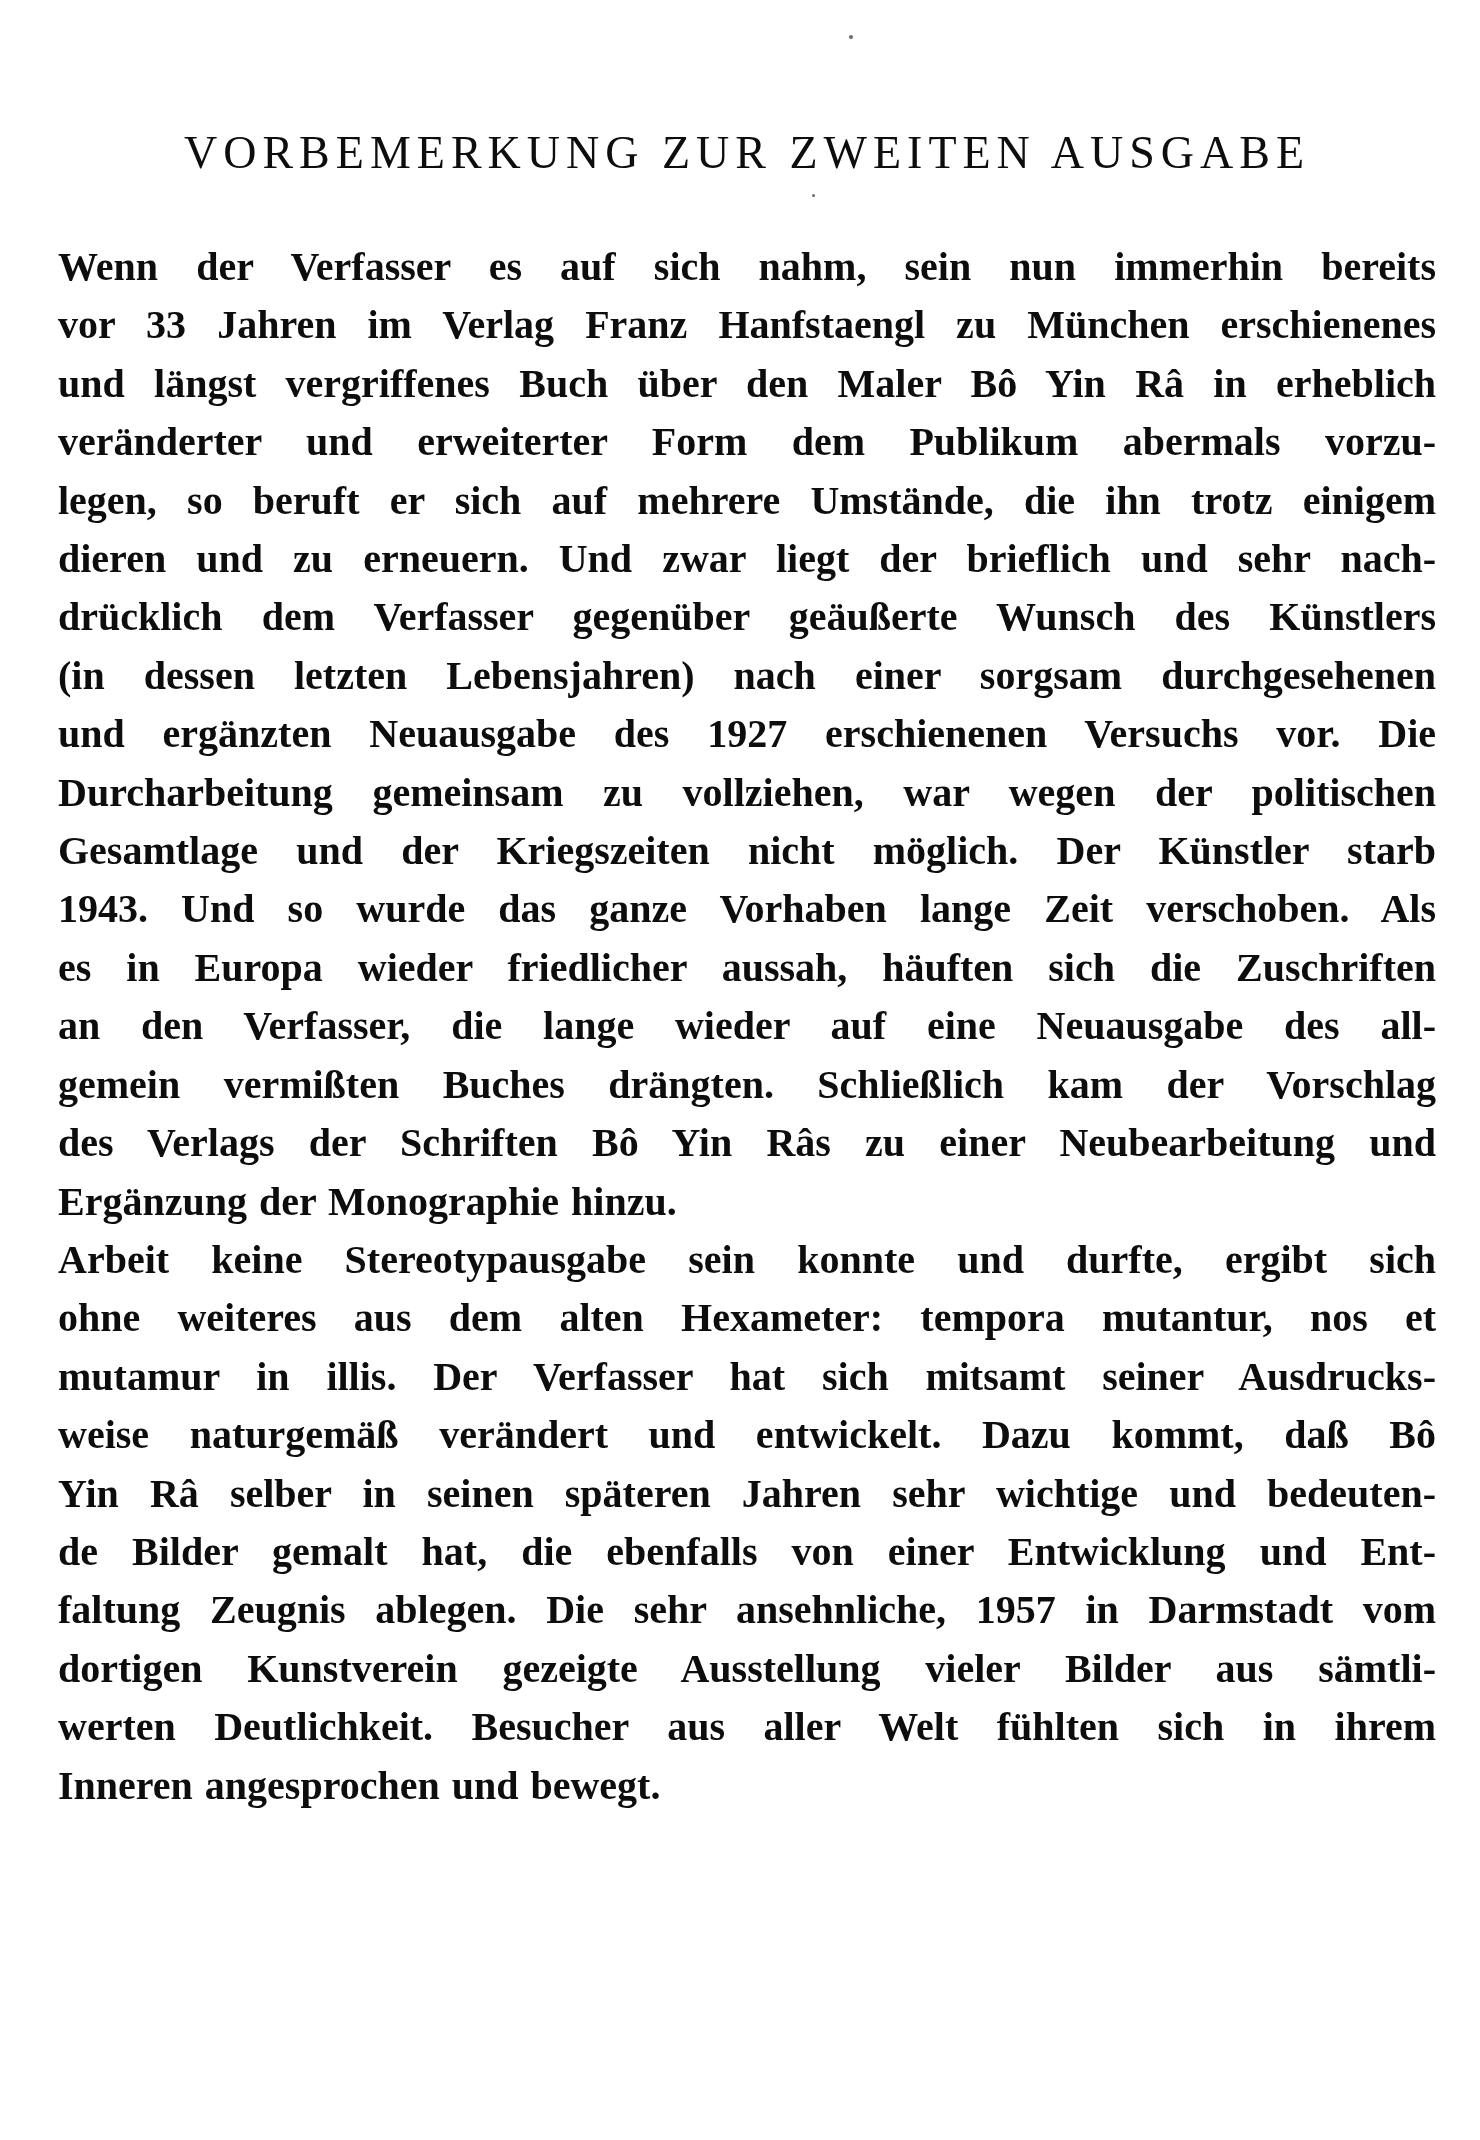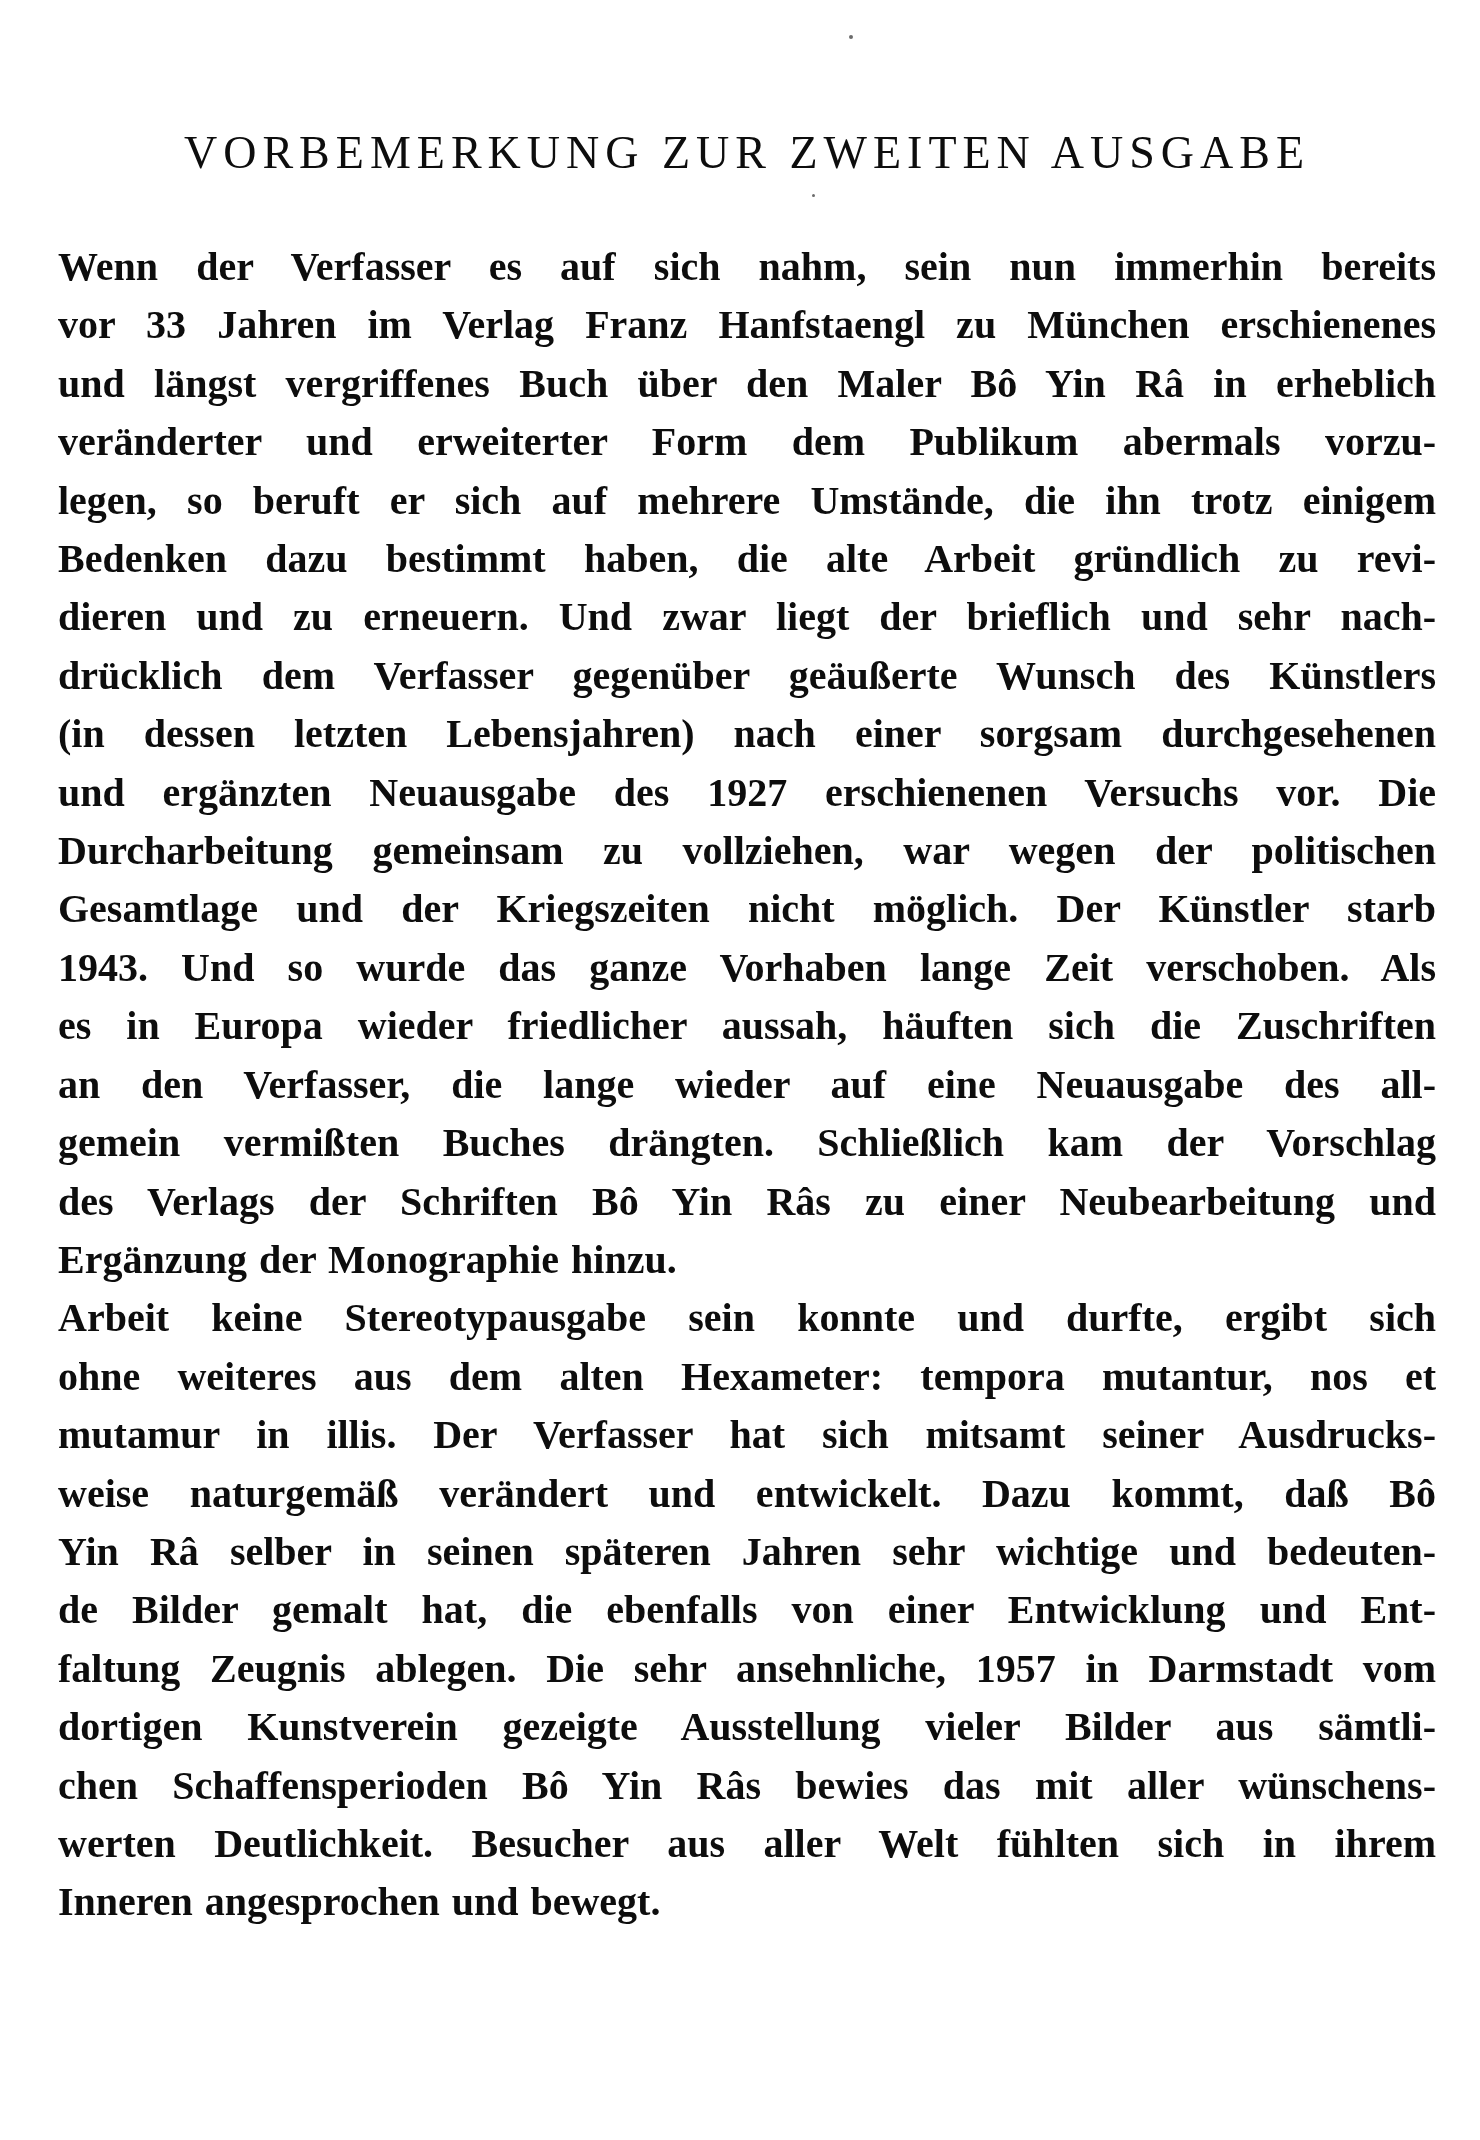--- a/index.html
+++ b/index.html
@@ -63,38 +63,36 @@
 <div class="page">
   <div class="speck speck-1"></div>
   <div class="speck speck-2"></div>
   <h1 class="title">VORBEMERKUNG ZUR ZWEITEN AUSGABE</h1>
   <div class="body-text" id="body-text">
       <div class="line">Wenn der Verfasser es auf sich nahm, sein nun immerhin bereits</div>
       <div class="line">vor 33 Jahren im Verlag Franz Hanfstaengl zu München erschienenes</div>
       <div class="line">und längst vergriffenes Buch über den Maler Bô Yin Râ in erheblich</div>
       <div class="line">veränderter und erweiterter Form dem Publikum abermals vorzu-</div>
       <div class="line">legen, so beruft er sich auf mehrere Umstände, die ihn trotz einigem</div>
-      <div class="line">Bedenken dazu bestimmt haben, die alte Arbeit gründlich zu revi-</div>
       <div class="line">dieren und zu erneuern. Und zwar liegt der brieflich und sehr nach-</div>
       <div class="line">drücklich dem Verfasser gegenüber geäußerte Wunsch des Künstlers</div>
       <div class="line">(in dessen letzten Lebensjahren) nach einer sorgsam durchgesehenen</div>
       <div class="line">und ergänzten Neuausgabe des 1927 erschienenen Versuchs vor. Die</div>
       <div class="line">Durcharbeitung gemeinsam zu vollziehen, war wegen der politischen</div>
       <div class="line">Gesamtlage und der Kriegszeiten nicht möglich. Der Künstler starb</div>
       <div class="line">1943. Und so wurde das ganze Vorhaben lange Zeit verschoben. Als</div>
       <div class="line">es in Europa wieder friedlicher aussah, häuften sich die Zuschriften</div>
       <div class="line">an den Verfasser, die lange wieder auf eine Neuausgabe des all-</div>
       <div class="line">gemein vermißten Buches drängten. Schließlich kam der Vorschlag</div>
       <div class="line">des Verlags der Schriften Bô Yin Râs zu einer Neubearbeitung und</div>
       <div class="line last">Ergänzung der Monographie hinzu.</div>
       <div class="line">Arbeit keine Stereotypausgabe sein konnte und durfte, ergibt sich</div>
       <div class="line">ohne weiteres aus dem alten Hexameter: tempora mutantur, nos et</div>
       <div class="line">mutamur in illis. Der Verfasser hat sich mitsamt seiner Ausdrucks-</div>
       <div class="line">weise naturgemäß verändert und entwickelt. Dazu kommt, daß Bô</div>
       <div class="line">Yin Râ selber in seinen späteren Jahren sehr wichtige und bedeuten-</div>
       <div class="line">de Bilder gemalt hat, die ebenfalls von einer Entwicklung und Ent-</div>
       <div class="line">faltung Zeugnis ablegen. Die sehr ansehnliche, 1957 in Darmstadt vom</div>
       <div class="line">dortigen Kunstverein gezeigte Ausstellung vieler Bilder aus sämtli-</div>
-      <div class="line">chen Schaffensperioden Bô Yin Râs bewies das mit aller wünschens-</div>
       <div class="line">werten Deutlichkeit. Besucher aus aller Welt fühlten sich in ihrem</div>
       <div class="line last">Inneren angesprochen und bewegt.</div>
     </div>
 </div>
 
 </body></html>

